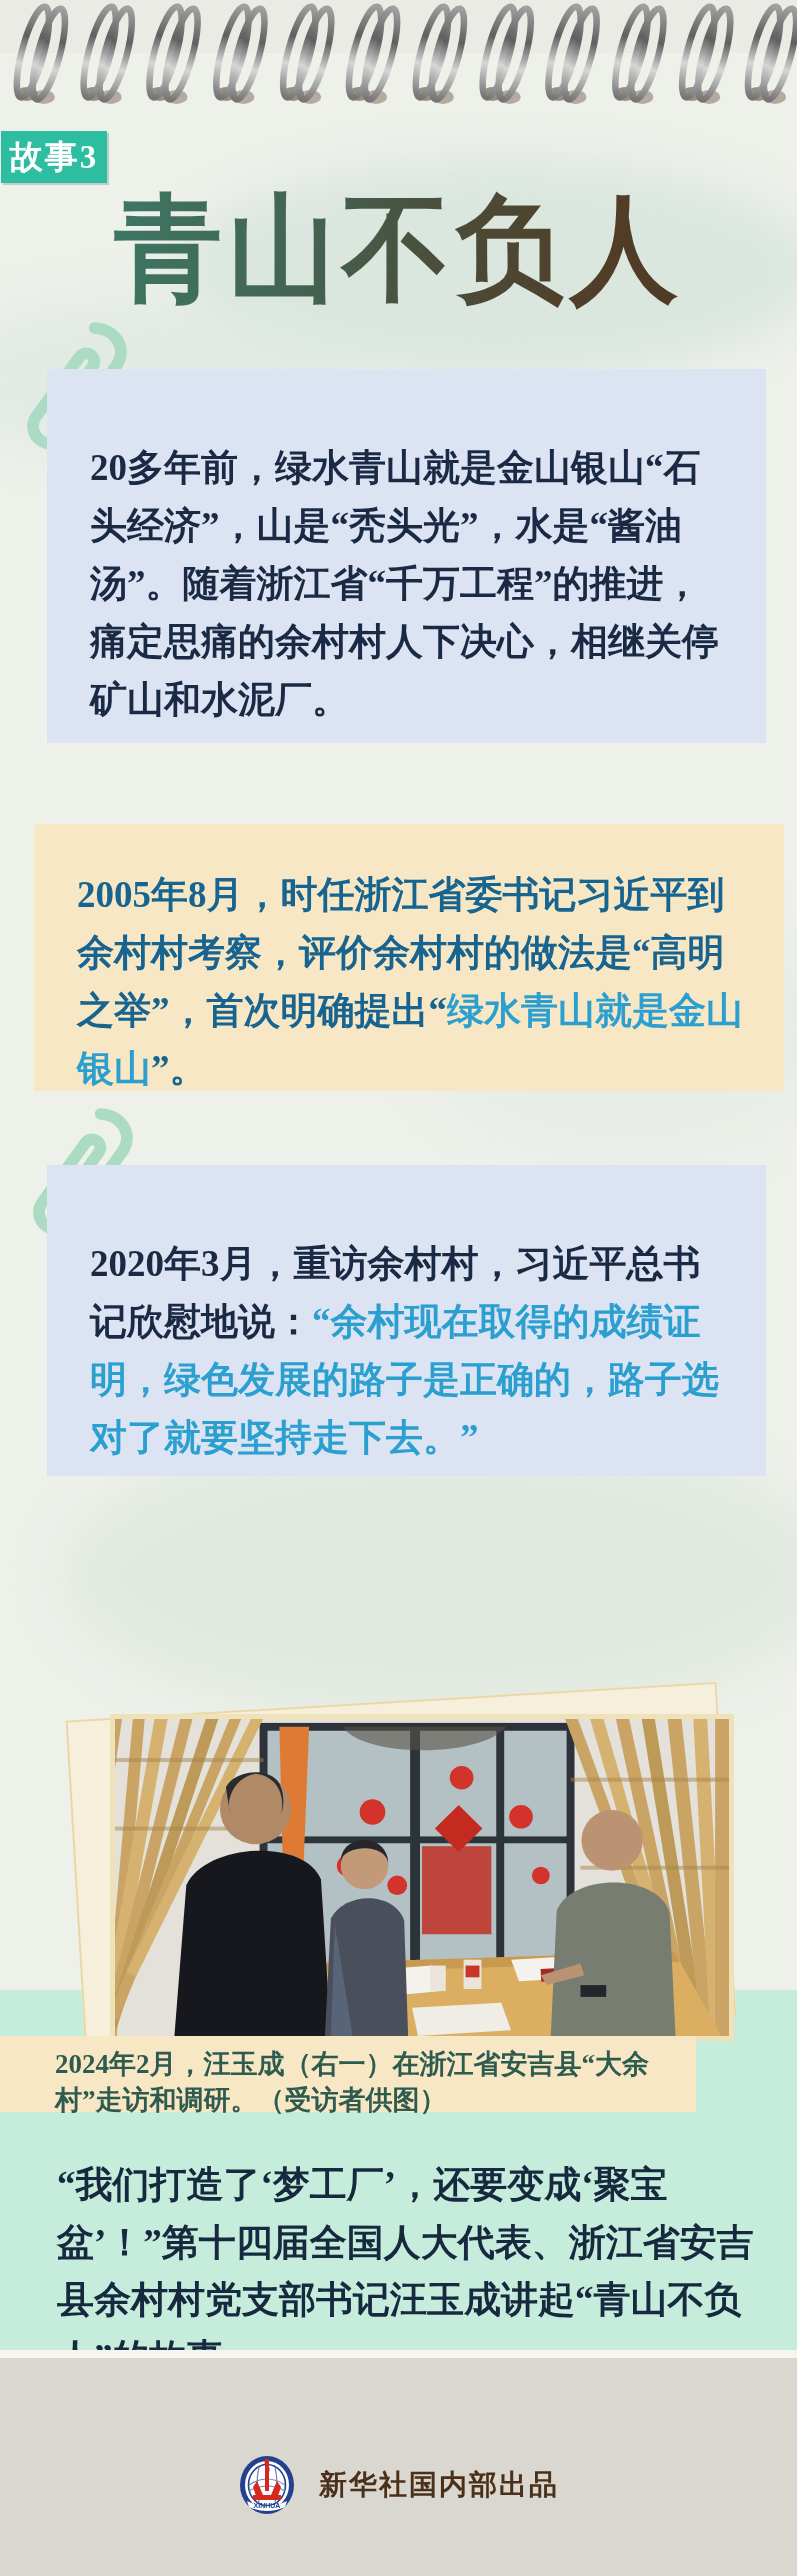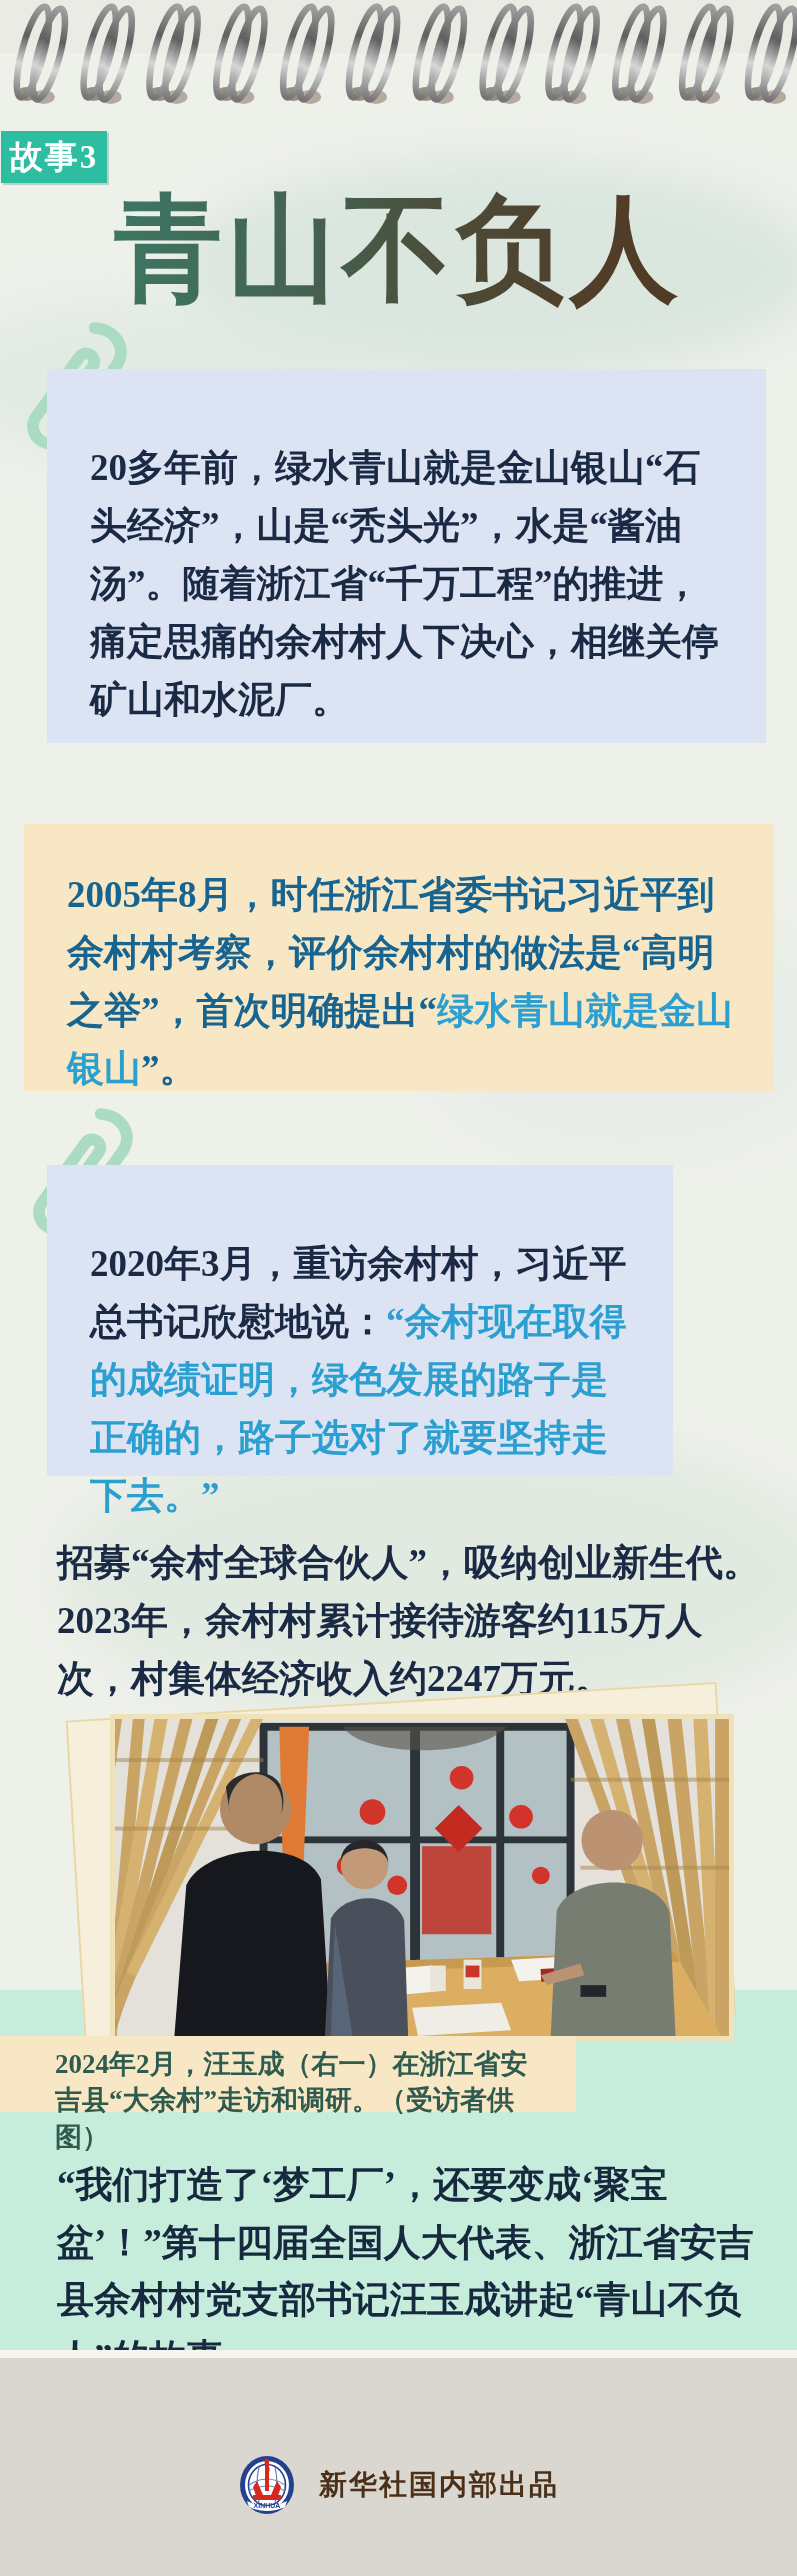--- a/index.html
+++ b/index.html
@@ -28,38 +28,38 @@
   
   .clip{position:absolute;width:132px;height:152px;}
   .clip svg{width:100%;height:100%;}
   .clip1{left:6px;top:315px;transform:rotate(36deg);}
   .clip2{left:12px;top:1101px;transform:rotate(36deg);}
   
   .card{position:absolute;box-sizing:border-box;font-size:37px;line-height:1.57;
         font-weight:600;}
   .card-lav{background:#dce4f3;color:#1b2a44;}
   .card1{left:47px;top:369px;width:719px;height:374px;padding:70px 38px 0 43px;}
-  .card2{left:24px;top:824px;width:750px;height:267px;padding:42px 40px 0 43px;
+  .card2{left:34px;top:824px;width:750px;height:267px;padding:42px 40px 0 43px;
          background:#f8e7c4;color:#16648f;}
-  .card3{left:47px;top:1165px;width:626px;height:311px;padding:70px 38px 0 43px;}
+  .card3{left:47px;top:1165px;width:719px;height:311px;padding:70px 38px 0 43px;}
   .seg-accent{color:#2ba0d0;}
   .para4{position:absolute;left:57px;top:1534px;width:704px;font-size:37px;
          line-height:1.57;font-weight:600;color:#1b2a44;}
   
   .mint{position:absolute;left:0;top:1990px;width:798px;height:424px;background:#c6eddc;}
   .mint-text{position:absolute;left:57px;top:2156px;width:704px;font-size:37px;
              line-height:1.56;font-weight:600;color:#17293e;}
   
   .backsheet{position:absolute;left:75px;top:1701px;width:648px;height:331px;
              background:#f6efdb;border:2px solid #e9d8a6;transform:rotate(-3.4deg);}
   .photo{position:absolute;left:110px;top:1714px;width:624px;height:327px;
          background:#cfcdc6;border:5px solid #f0e2b8;box-sizing:border-box;}
   .photo svg{display:block;width:100%;height:100%;}
   
-  .caption{position:absolute;left:0;top:2036px;width:576px;height:76px;background:#f8e7c4;
+  .caption{position:absolute;left:0;top:2036px;width:696px;height:76px;background:#f8e7c4;
            box-sizing:border-box;padding:10px 40px 0 55px;font-size:27px;line-height:1.35;
            font-weight:600;color:#2d5b4f;}
   
   .fringe{position:absolute;left:0;top:2350px;width:798px;height:90px;background:#f7f5f0;
      clip-path:polygon(0 46,4% 32,8% 50,12% 28,17% 46,22% 26,27% 42,31% 24,36% 40,41% 20,46% 38,50% 16,55% 36,60% 12,64% 32,68% 10,72% 28,77% 14,82% 32,86% 12,91% 28,95% 8,100% 22,100% 100%,0 100%);}
   .footer-paper{position:absolute;left:0;top:2358px;width:798px;height:218px;background:#dad6d0;
      clip-path:polygon(0 46,4% 32,8% 50,12% 28,17% 46,22% 26,27% 42,31% 24,36% 40,41% 20,46% 38,50% 16,55% 36,60% 12,64% 32,68% 10,72% 28,77% 14,82% 32,86% 12,91% 28,95% 8,100% 22,100% 100%,0 100%);}
   .footer-row{position:absolute;left:0;top:2455px;width:798px;display:flex;
               align-items:center;justify-content:center;gap:24px;}
   .logo{width:56px;height:60px;}
@@ -122,21 +122,20 @@
   <div class="card card2"><span>2005年8月，时任浙江省委书记习近平到余村村考察，评价余村村的做法是“高明之举”，首次明确提出“</span><span class="seg-accent">绿水青山就是金山银山</span><span>”。</span></div>
 
   <div class="clip clip2">
     <svg viewBox="0 0 100 130">
       <path d="M34,10 C50,0 68,8 68,26 L68,100 C68,120 38,120 38,100 L38,38 C38,28 52,28 52,38 L52,92" fill="none" stroke="#abdcc3" stroke-width="10" stroke-linecap="round"></path>
     </svg>
   </div>
 
   <div class="card card-lav card3"><span>2020年3月，重访余村村，习近平总书记欣慰地说：</span><span class="seg-accent">“余村现在取得的成绩证明，绿色发展的路子是正确的，路子选对了就要坚持走下去。”</span></div>
 
-  <div class="para4">招募“余村全球合伙人”，吸纳创业新生代。2023年，余村村累计接待游客约115万人次，村集体经济收入约2247万元。</div>
 
   <div class="mint"></div>
 
   <div class="backsheet"></div>
   <div class="photo">
     <svg viewBox="0 0 620 324" preserveAspectRatio="none">
       <rect x="0" y="0" width="620" height="324" fill="#e3e1da"></rect>
 
       <rect x="150" y="8" width="310" height="270" fill="#b4c1c4"></rect>
       <rect x="150" y="8" width="310" height="270" fill="none" stroke="#2c3339" stroke-width="8"></rect>

